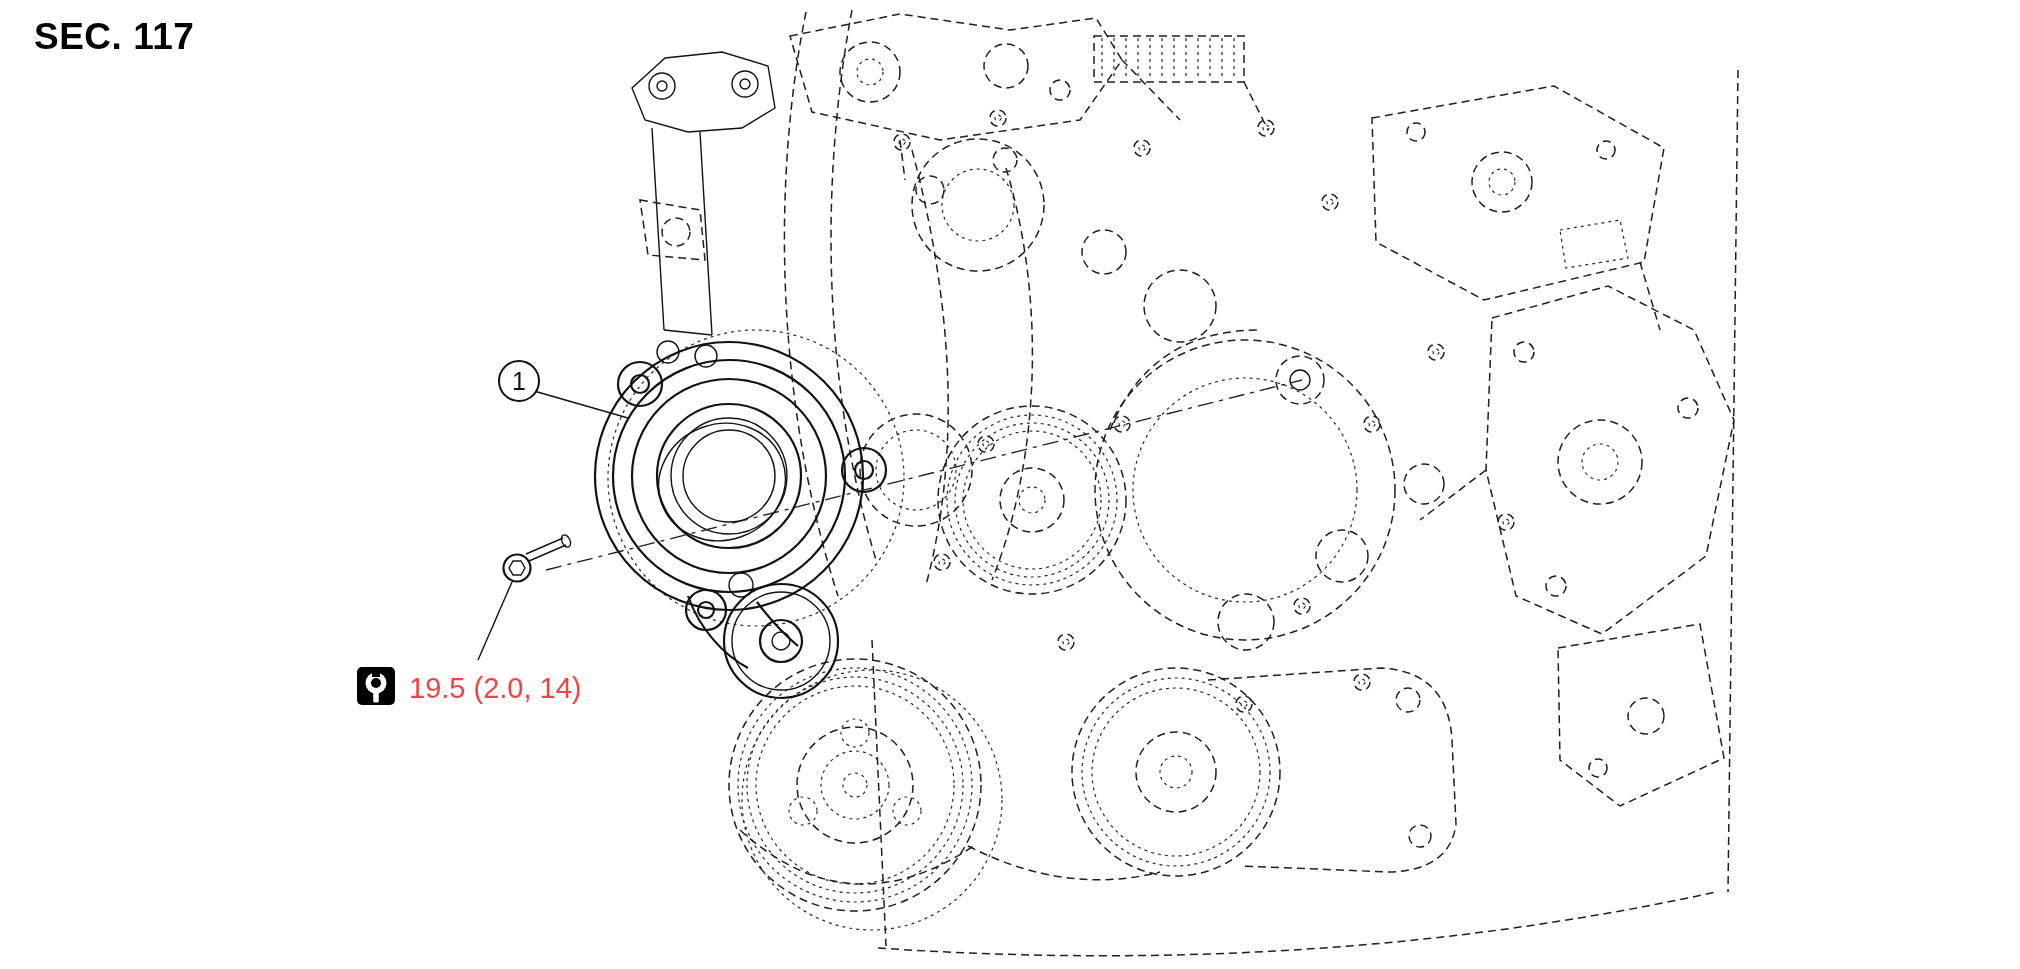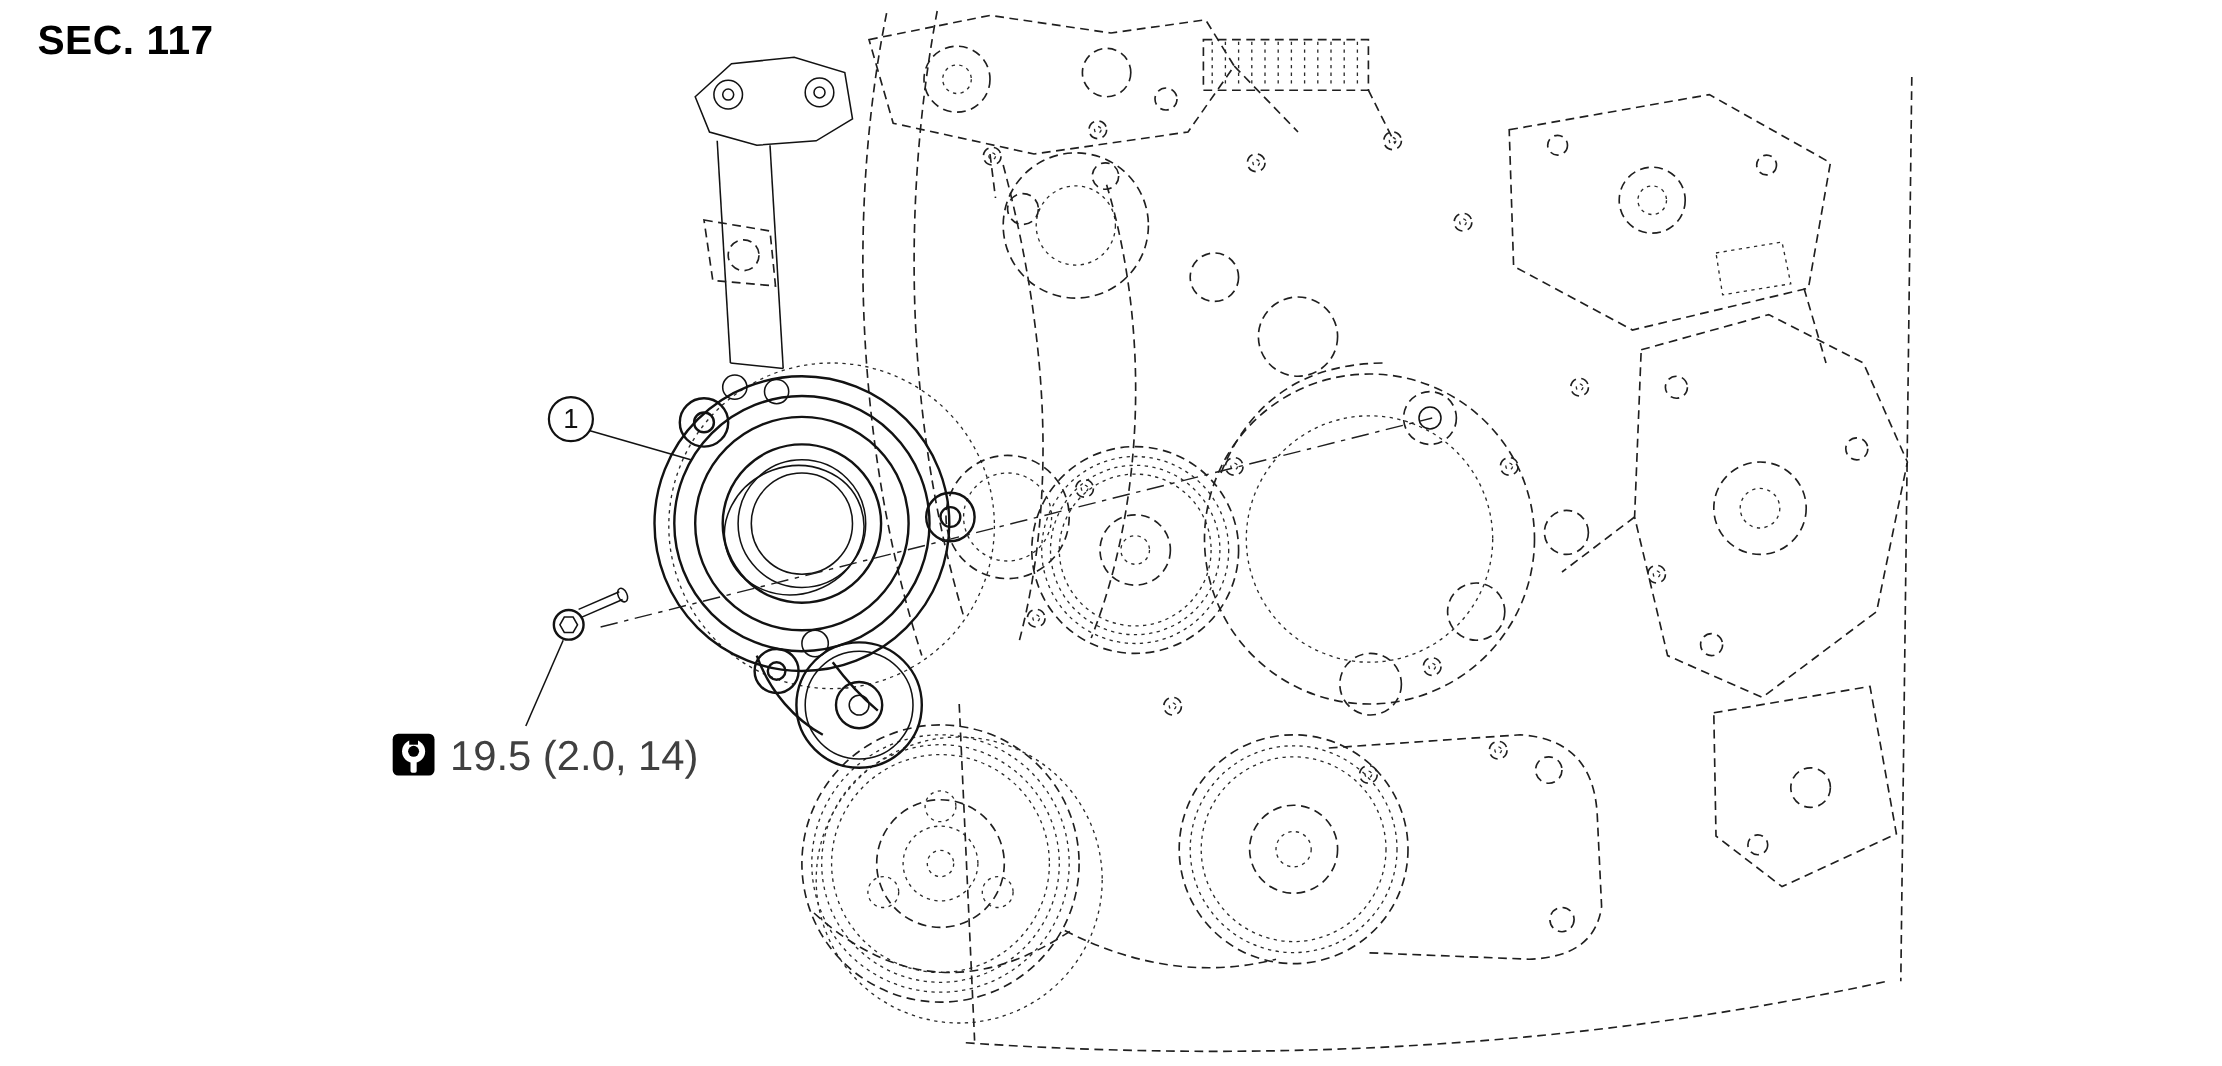--- a/index.html
+++ b/index.html
@@ -14,21 +14,21 @@
   }
   .callout{
     position:absolute;left:498px;top:360px;width:38px;height:38px;
     border:2.5px solid #111;border-radius:50%;background:#fff;
     display:flex;align-items:center;justify-content:center;
     font-size:25px;color:#111;z-index:5;
   }
   .torque{
     position:absolute;left:356px;top:666px;display:flex;align-items:center;gap:13px;z-index:5;
   }
-  .torque-text{font-size:38px;color:#404040;white-space:nowrap;}
+  .torque-text{font-size:29px;color:#ef4444;white-space:nowrap;}
   .diagram-svg{position:absolute;left:0;top:0;z-index:1;}
   
   .ph  {fill:none;stroke:#1f1f1f;stroke-width:1.5;stroke-dasharray:8 5;}
   .phf {fill:none;stroke:#2a2a2a;stroke-width:1.2;stroke-dasharray:3 4;}
   .sol {fill:none;stroke:#121212;stroke-width:2.2;}
   .soft{fill:none;stroke:#121212;stroke-width:1.4;}
   .axis{fill:none;stroke:#1f1f1f;stroke-width:1.3;stroke-dasharray:16 6 4 6;}
 </style>
 </head>
 <body>

